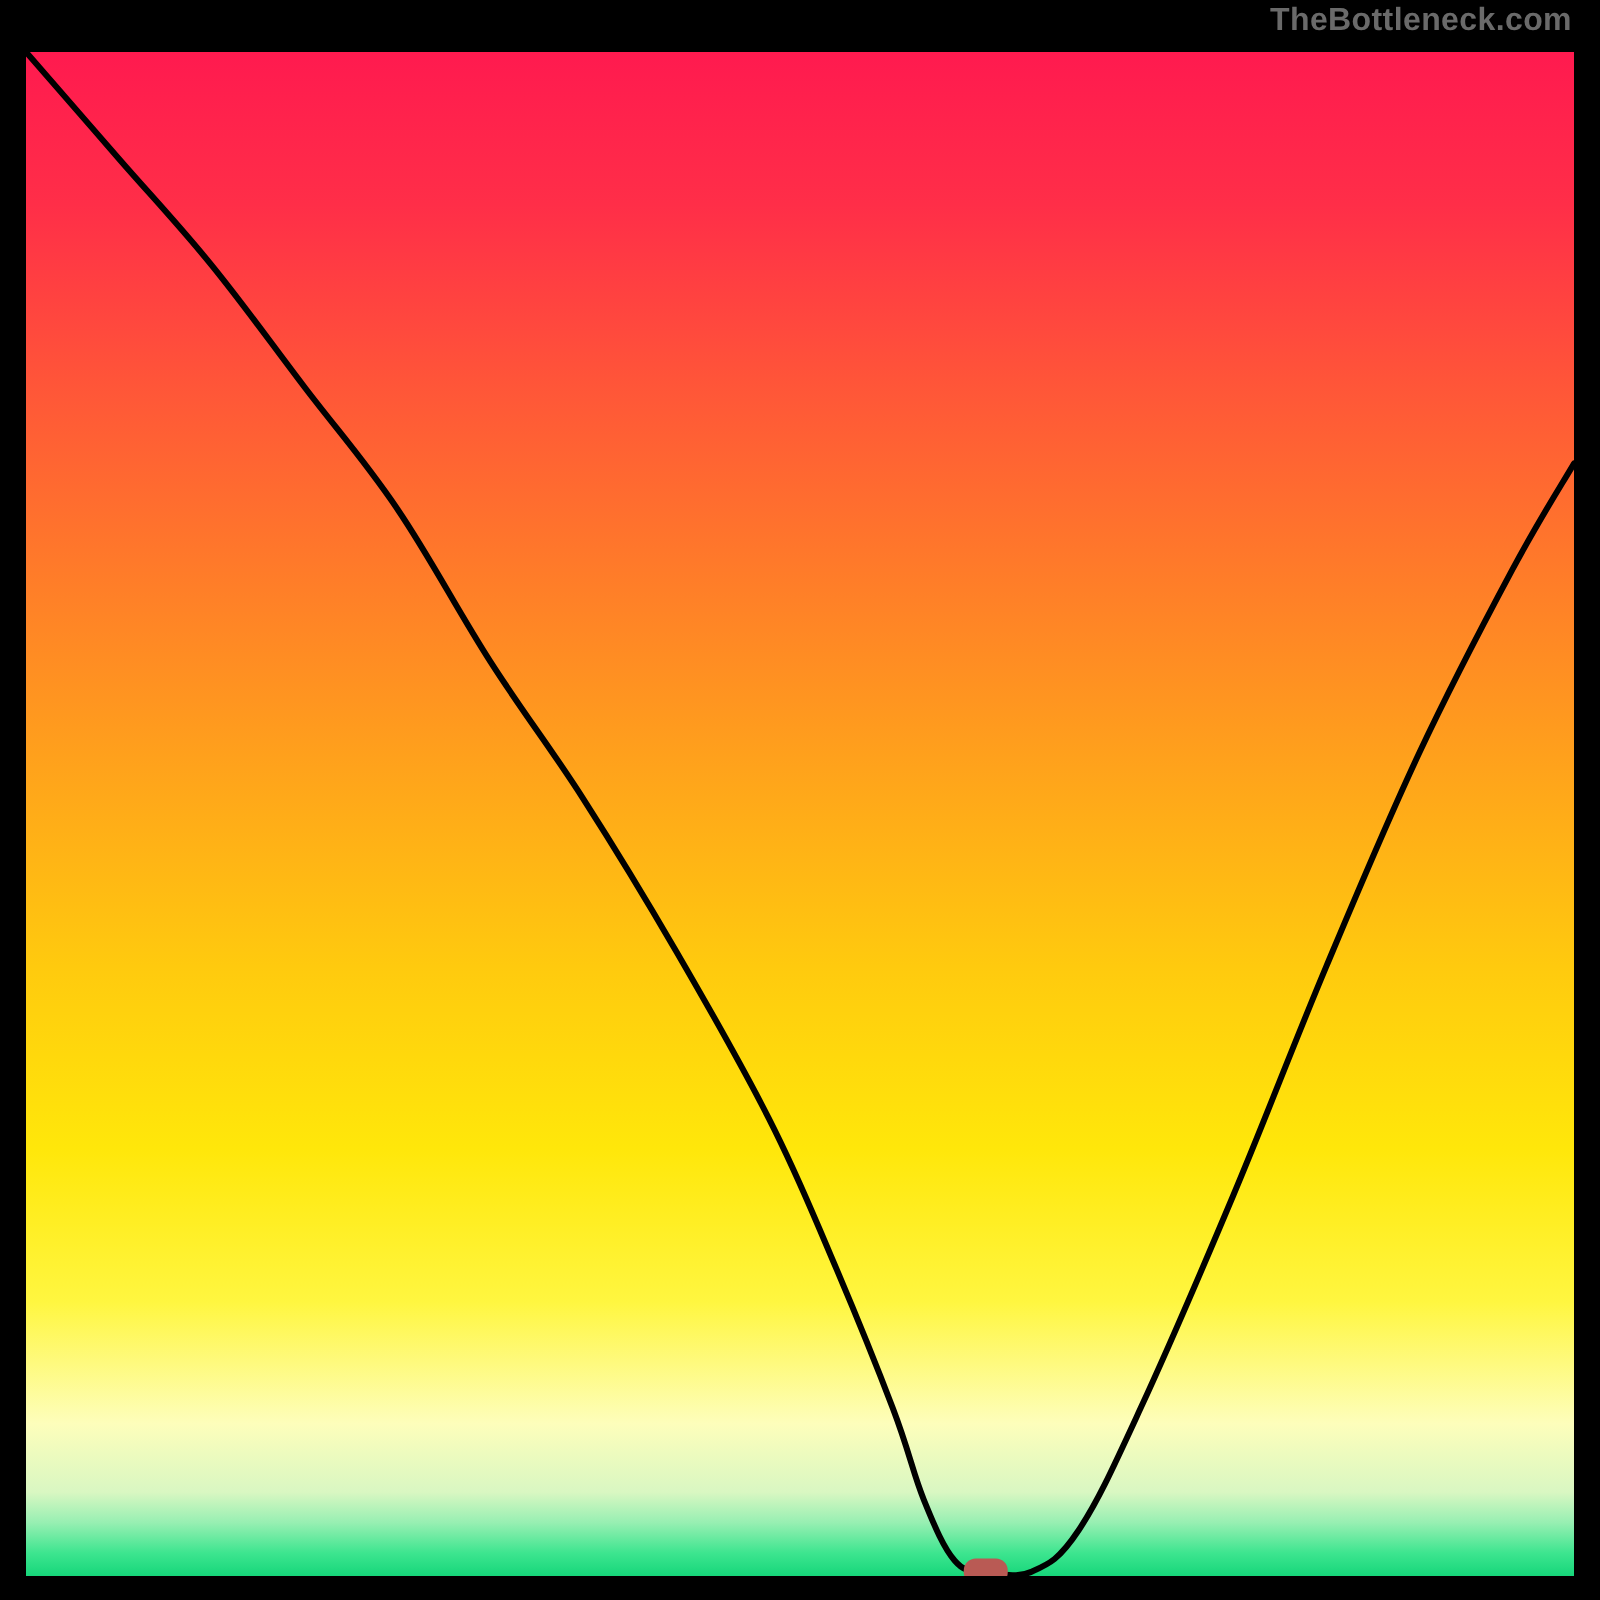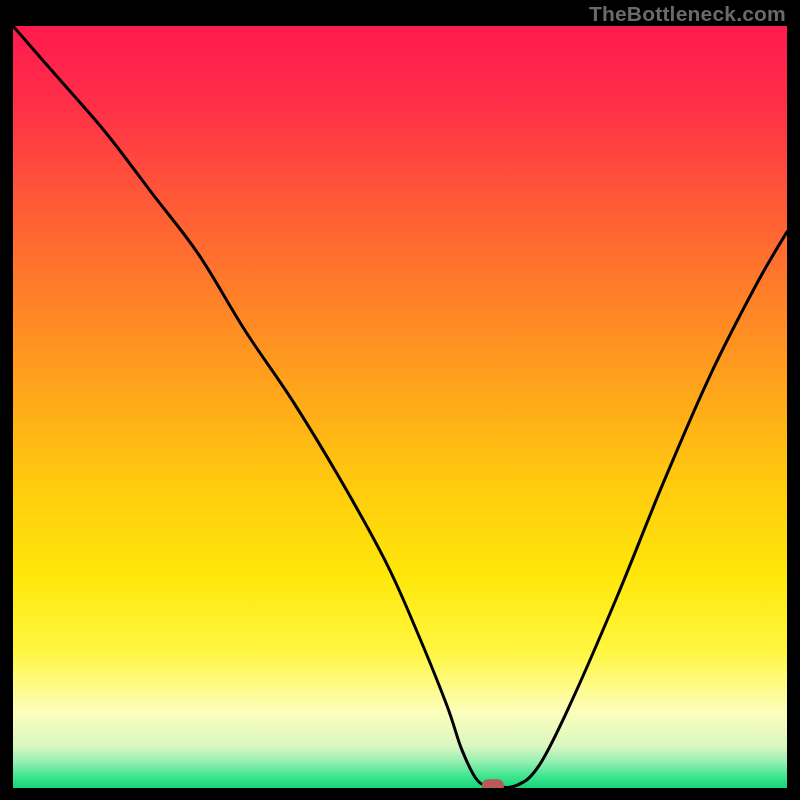--- a/index.html
+++ b/index.html
@@ -15,21 +15,21 @@
     position: relative;
     width: 800px;
     height: 800px;
     background: #000;
   }
   .watermark {
     position: absolute;
     top: 2px;
     right: 14px;
     color: #6a6a6a;
-    font-size: 21px;
+    font-size: 16px;
     font-weight: bold;
     letter-spacing: 0.2px;
     z-index: 10;
     user-select: none;
   }
   .plot-frame {
     position: absolute;
     left: 13px;
     top: 26px;
     width: 774px;

